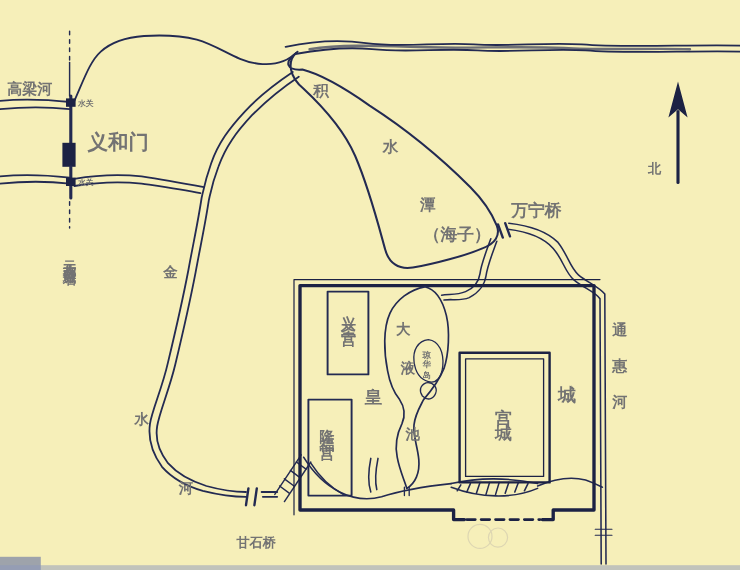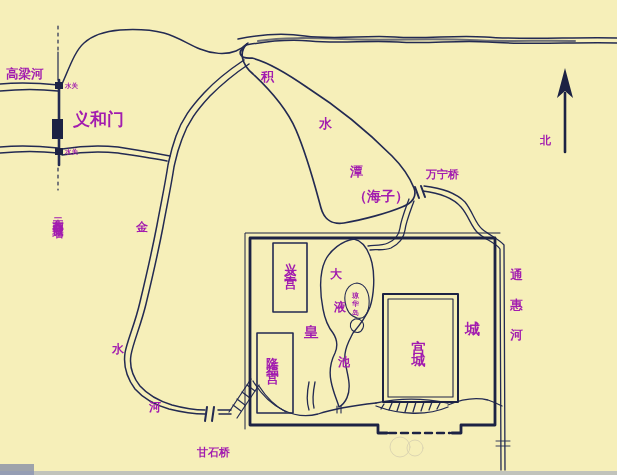--- a/index.html
+++ b/index.html
@@ -6,21 +6,21 @@
   #stage{
     position:relative;
     width:617px;height:475px;
     background:#f6efb9;
     overflow:hidden;
     font-family:"DejaVu Sans","Liberation Sans",sans-serif;
   }
   #linework{position:absolute;left:0;top:0;}
   .lbl{
     position:absolute;
-    color:#a21caf;
+    color:#737373;
     font-weight:bold;
     line-height:1;
     white-space:nowrap;
     user-select:none;
     text-align:center;
   }
   .v{
     writing-mode:vertical-rl;
     text-orientation:upright;
     white-space:normal;
@@ -162,21 +162,21 @@
 
   <div class="lbl" style="left:65px;top:149px;font-size:6.5px">水关</div>
 
   <div class="lbl v" style="left:52px;top:208px;font-size:11px;letter-spacing:2px">元大都西城墙</div>
 
   <div class="lbl" style="left:261px;top:70px;font-size:13px">积</div>
   <div class="lbl" style="left:319px;top:117px;font-size:13px">水</div>
   <div class="lbl" style="left:350px;top:165px;font-size:13px">潭</div>
   <div class="lbl" style="left:353px;top:189px;font-size:14px">（海子）</div>
 
-  <div class="lbl" style="left:426px;top:169px;font-size:11px">万宁桥</div>
+  <div class="lbl" style="left:426px;top:169px;font-size:14px">万宁桥</div>
 
   <div class="lbl" style="left:540px;top:135px;font-size:11px">北</div>
 
   <div class="lbl" style="left:136px;top:221px;font-size:12px">金</div>
   <div class="lbl" style="left:112px;top:343px;font-size:12px">水</div>
   <div class="lbl" style="left:149px;top:401px;font-size:12px">河</div>
 
   <div class="lbl" style="left:197px;top:447px;font-size:11px">甘石桥</div>
 
   <div class="lbl v" style="left:284px;top:253px;font-size:12.5px;letter-spacing:6.5px">兴圣宫</div>

